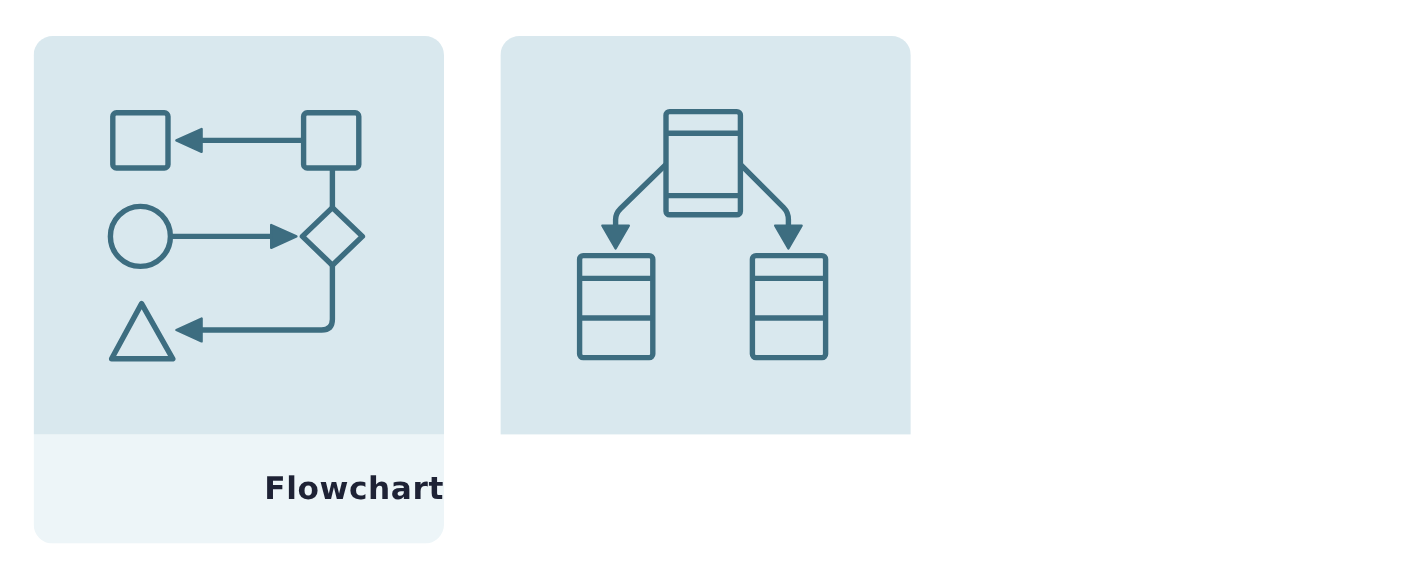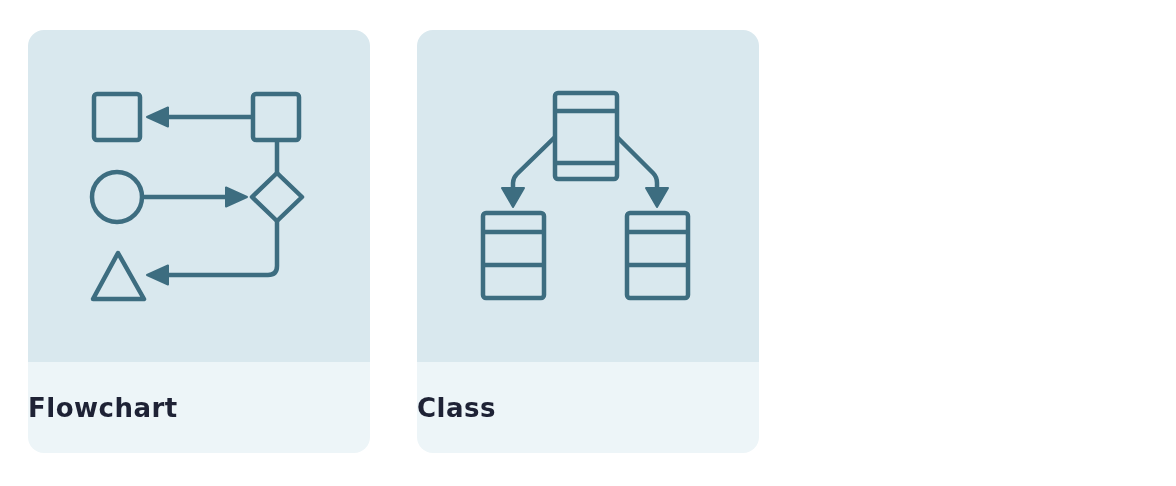--- a/index.html
+++ b/index.html
@@ -37,21 +37,21 @@
   .card-icon-area svg {
     position: absolute;
     left: 0;
     top: 0;
   }
   .card-footer {
     flex: 1 1 auto;
     background: #edf5f8;
     display: flex;
     align-items: center;
-    justify-content: flex-start;
+    justify-content: flex-end;
   }
   .card-label {
     font-size: 26px;
     font-weight: bold;
     color: #1e2235;
     letter-spacing: 0.5px;
   }
   .shape {
     fill: none;
     stroke: #3d6d80;
@@ -127,19 +127,16 @@
 
         <rect class="shape" x="66" y="183" width="61" height="85" rx="3"></rect>
         <line class="wire" x1="66" y1="202" x2="127" y2="202"></line>
         <line class="wire" x1="66" y1="235" x2="127" y2="235"></line>
 
         <rect class="shape" x="210" y="183" width="61" height="85" rx="3"></rect>
         <line class="wire" x1="210" y1="202" x2="271" y2="202"></line>
         <line class="wire" x1="210" y1="235" x2="271" y2="235"></line>
       </svg>
     </div>
-    <div class="card-footer">
-      <span class="card-label">Class</span>
-    </div>
   </div>
 
 
 </div>
 
 </body></html>

